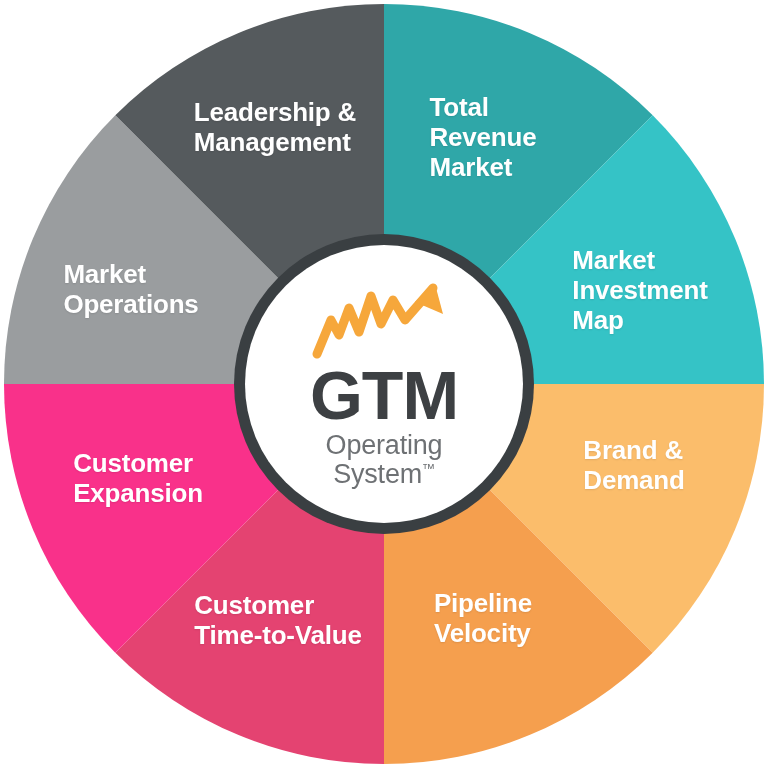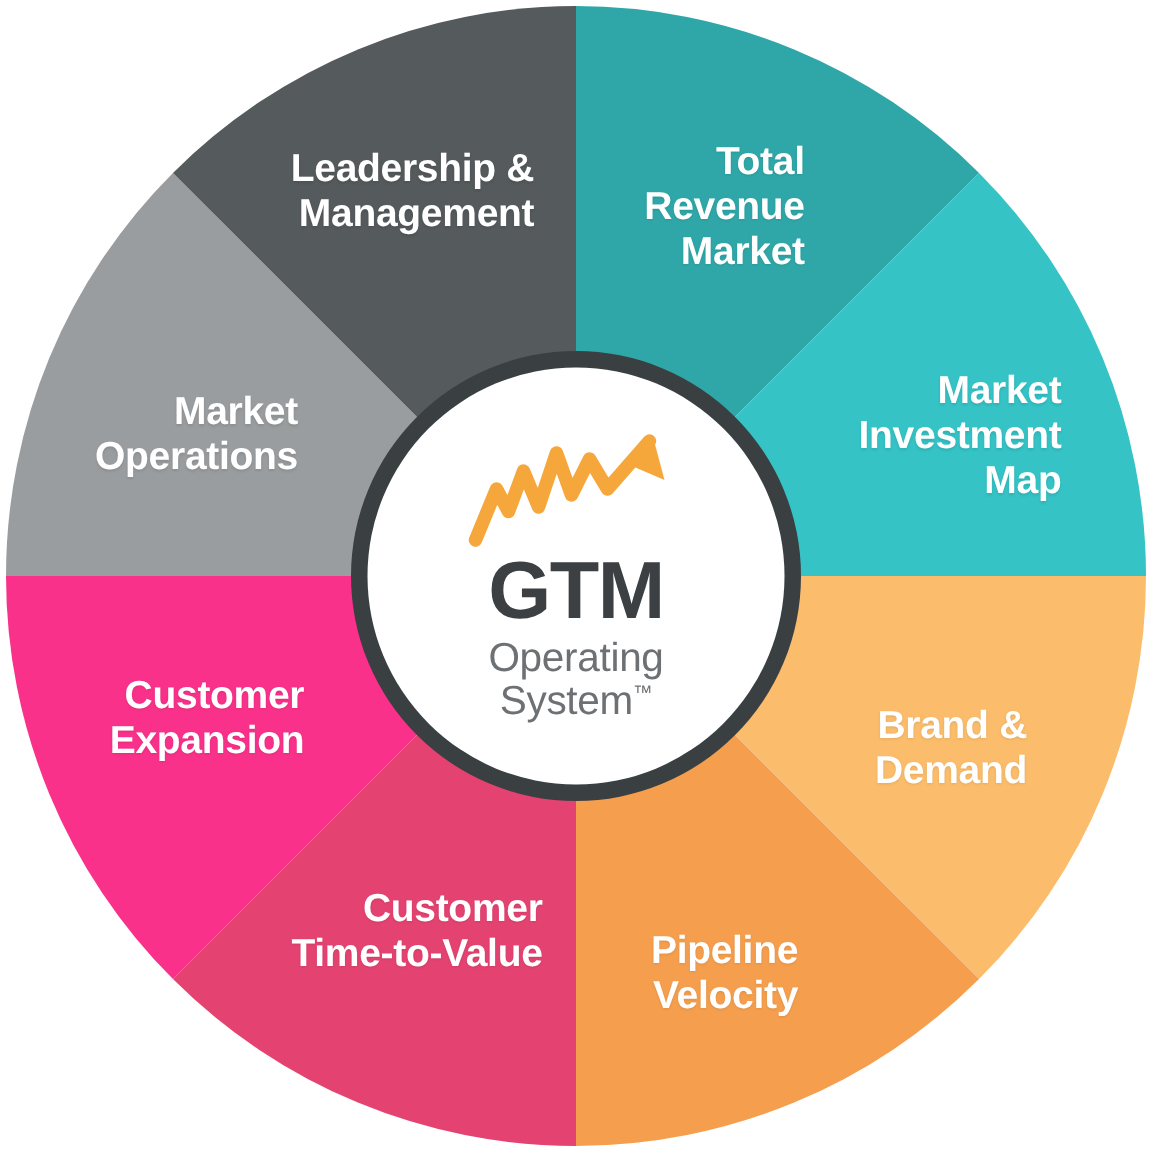--- a/index.html
+++ b/index.html
@@ -21,21 +21,21 @@
   #wheel-svg {
     position: absolute;
     top: 0;
     left: 0;
     width: 768px;
     height: 768px;
   }
 
   .seg-label {
     position: absolute;
-    text-align: right;
+    text-align: left;
     color: #ffffff;
     font-weight: bold;
     font-size: 26px;
     line-height: 1.16;
     letter-spacing: -0.2px;
     text-shadow: 0 1px 2px rgba(0,0,0,0.10);
     pointer-events: none;
     transform: translate(-50%, -50%);
     white-space: pre-line;
   }
@@ -58,21 +58,21 @@
   }
 
   #logo-arrow {
     width: 150px;
     height: 82px;
     margin-bottom: 2px;
     display: block;
   }
 
   #logo-gtm {
-    font-size: 54px;
+    font-size: 68px;
     font-weight: bold;
     color: #3d4043;
     line-height: 0.98;
     letter-spacing: -1px;
     margin-top: -2px;
   }
 
   #logo-sub {
     font-size: 27px;
     color: #6e7174;
@@ -108,23 +108,23 @@
     <circle id="inner-ring" cx="384" cy="384" r="150" fill="#3a3f42"></circle>
   </svg>
 
   <div id="labels-layer">
       <div class="seg-label" style="left: 483px; top: 137px;">Total
 Revenue
 Market</div>
       <div class="seg-label" style="left: 640px; top: 290px;">Market
 Investment
 Map</div>
-      <div class="seg-label" style="left: 634px; top: 498px;">Brand &amp;
+      <div class="seg-label" style="left: 634px; top: 465px;">Brand &amp;
 Demand</div>
-      <div class="seg-label" style="left: 483px; top: 648px;">Pipeline
+      <div class="seg-label" style="left: 483px; top: 618px;">Pipeline
 Velocity</div>
       <div class="seg-label" style="left: 278px; top: 620px;">Customer
 Time-to-Value</div>
       <div class="seg-label" style="left: 138px; top: 478px;">Customer
 Expansion</div>
       <div class="seg-label" style="left: 131px; top: 289px;">Market
 Operations</div>
       <div class="seg-label" style="left: 275px; top: 127px;">Leadership &amp;
 Management</div>
     </div>

